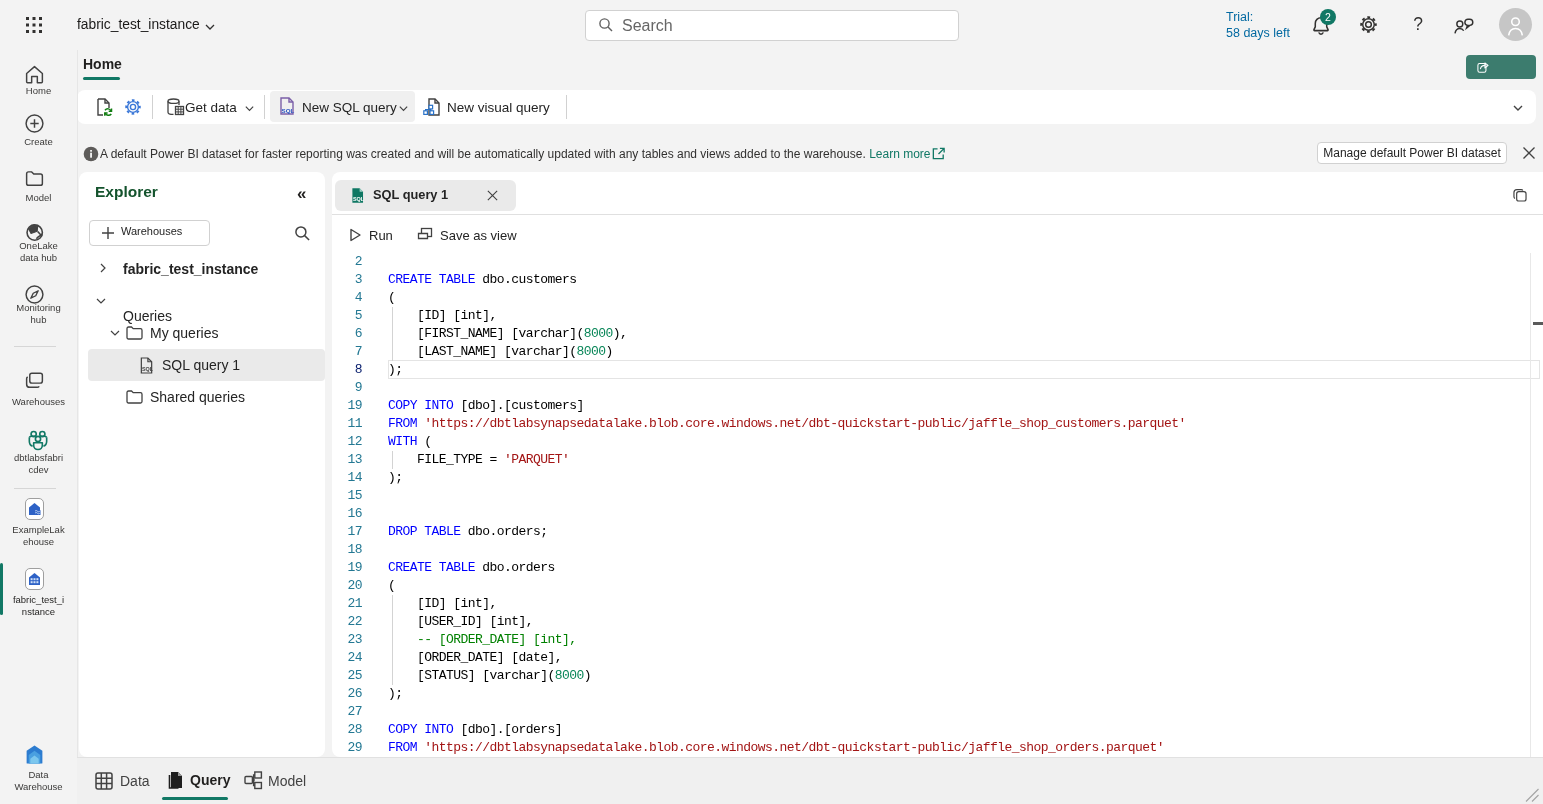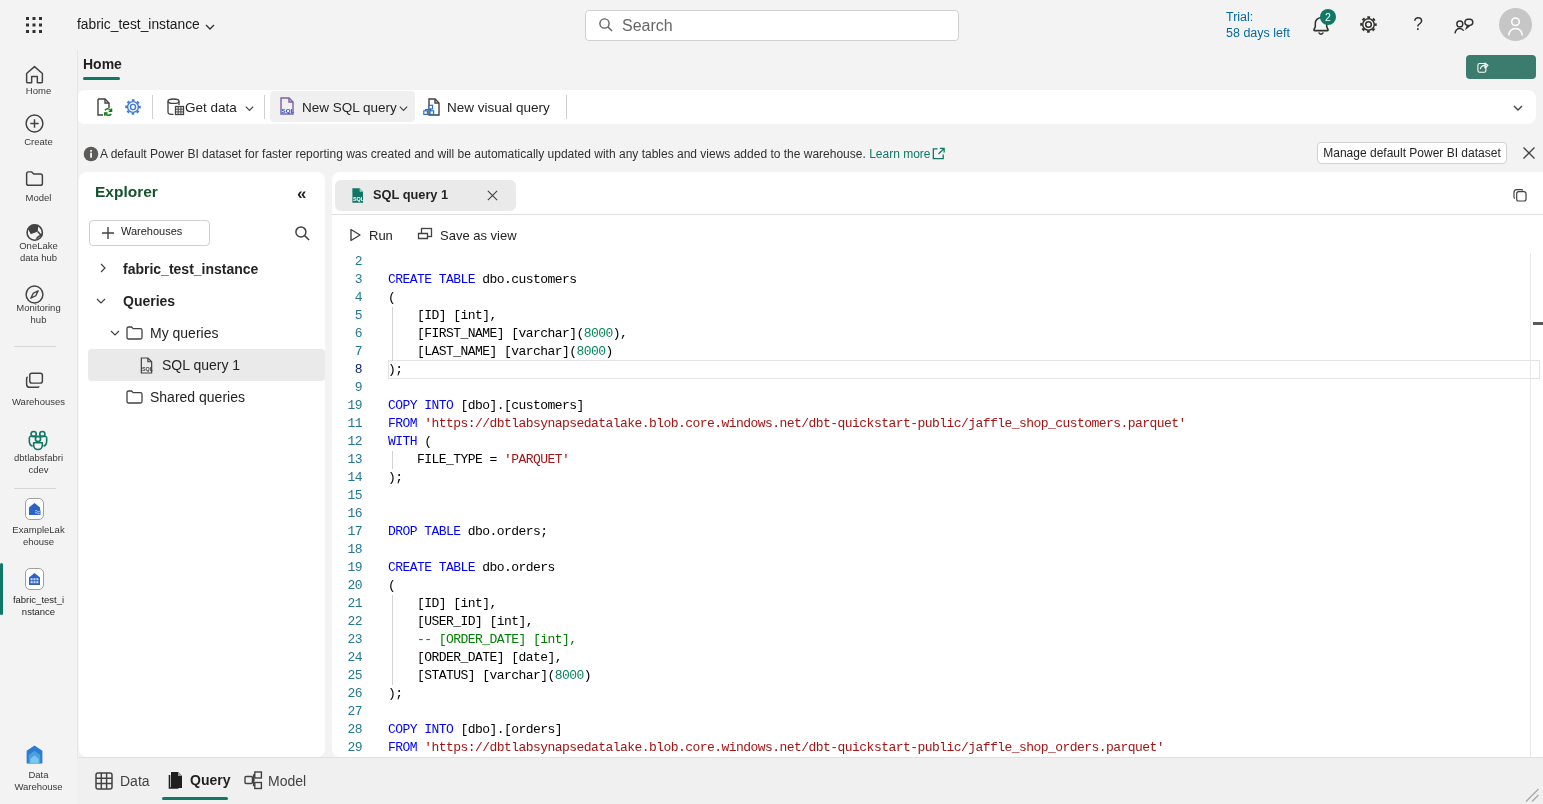--- a/index.html
+++ b/index.html
@@ -240,21 +240,21 @@
     <circle cx="6.5" cy="6.5" r="4.7" fill="none" stroke="#424242" stroke-width="1.4"></circle>
     <path d="M10 10l4.2 4.2" stroke="#424242" stroke-width="1.4"></path>
   </svg>
 <svg class="abs" style="left:98px;top:263px" width="10" height="10" viewBox="0 0 10 10">
     <path d="M3 1l4 4-4 4" fill="none" stroke="#424242" stroke-width="1.2"></path>
   </svg>
 <div class="tlbl" style="left:123px;top:261px;font-weight:700">fabric_test_instance</div>
 <svg class="abs" style="left:96px;top:296px" width="10" height="10" viewBox="0 0 10 10">
     <path d="M1 3l4 4 4-4" fill="none" stroke="#424242" stroke-width="1.2"></path>
   </svg>
-<div class="tlbl" style="left:123px;top:293px;font-weight:700">Queries</div>
+<div class="tlbl" style="left:123px;top:308px;font-weight:400">Queries</div>
 <svg class="abs" style="left:110px;top:328px" width="10" height="10" viewBox="0 0 10 10">
     <path d="M1 3l4 4 4-4" fill="none" stroke="#424242" stroke-width="1.2"></path>
   </svg>
 <svg class="abs" style="left:126px;top:326px" width="17" height="14" viewBox="0 0 17 14">
     <path d="M1 2.5c0-.8.6-1.5 1.5-1.5h3l1.7 1.7h7.3c.8 0 1.5.7 1.5 1.5v7.3c0 .8-.7 1.5-1.5 1.5h-12c-.9 0-1.5-.7-1.5-1.5z" fill="none" stroke="#424242" stroke-width="1.3"></path>
   </svg>
 <div class="tlbl" style="left:150px;top:325px">My queries</div>
 <div class="abs" style="left:88px;top:349px;width:237px;height:32px;background:#eaeaea;border-radius:4px"></div>
 <svg class="abs" style="left:139px;top:357px" width="15" height="17" viewBox="0 0 16 18">
     <path d="M2.5 1h7l4 4v12h-11z" fill="none" stroke="#424242" stroke-width="1.3"></path>

